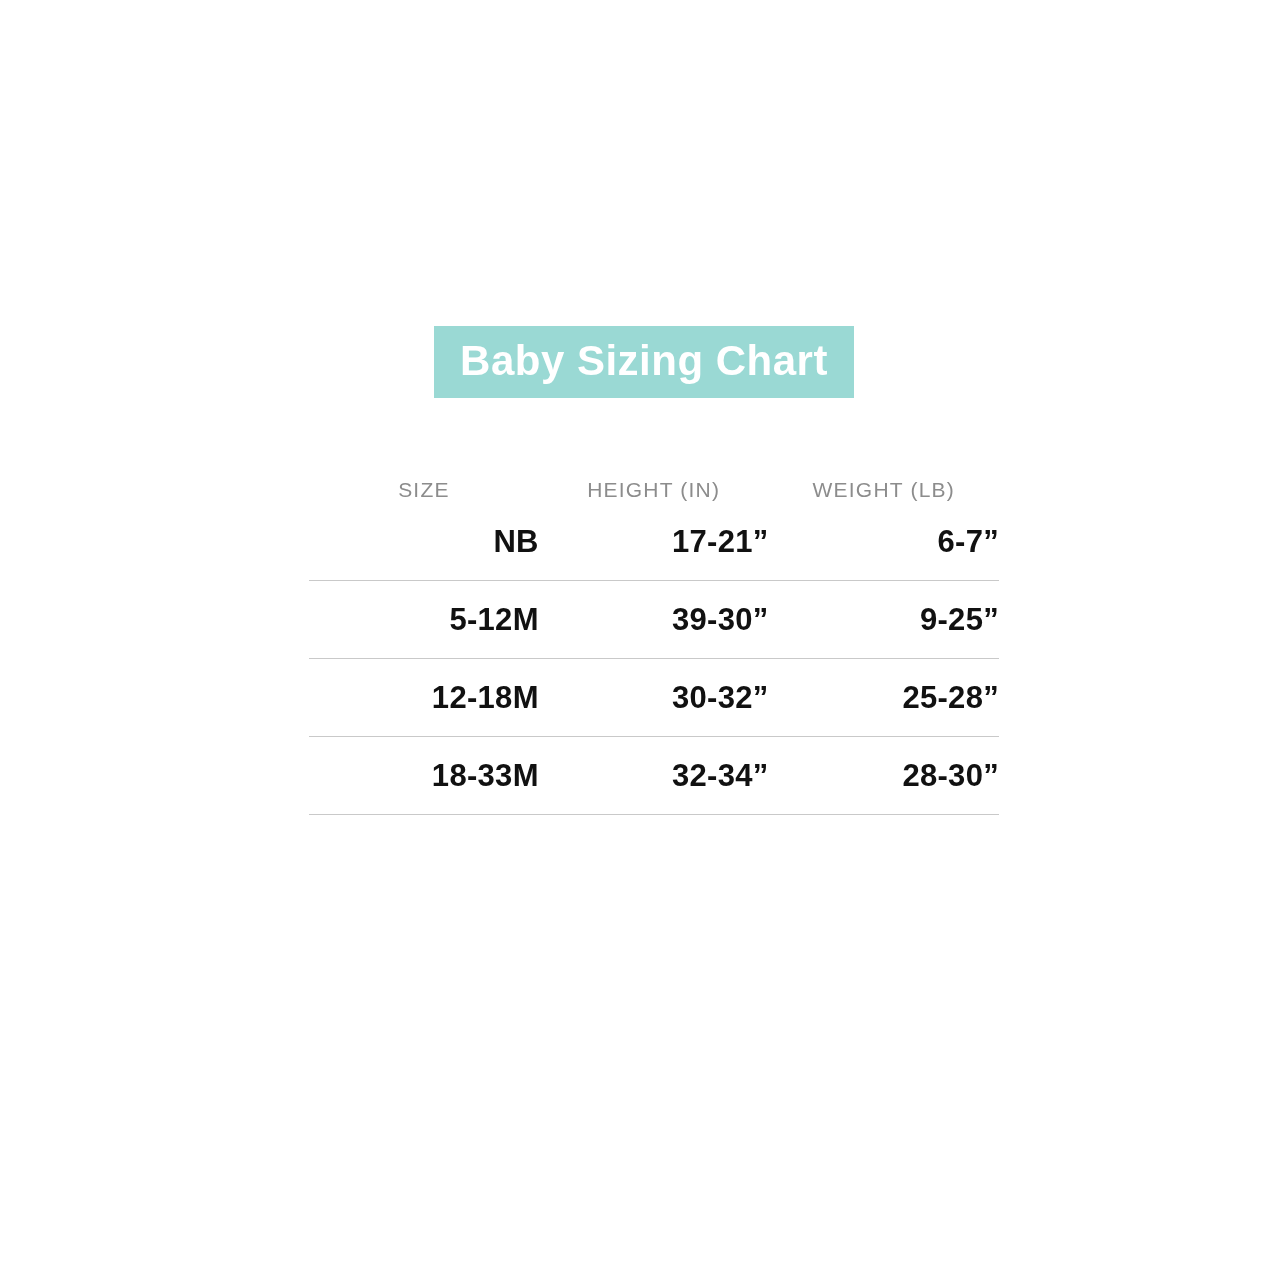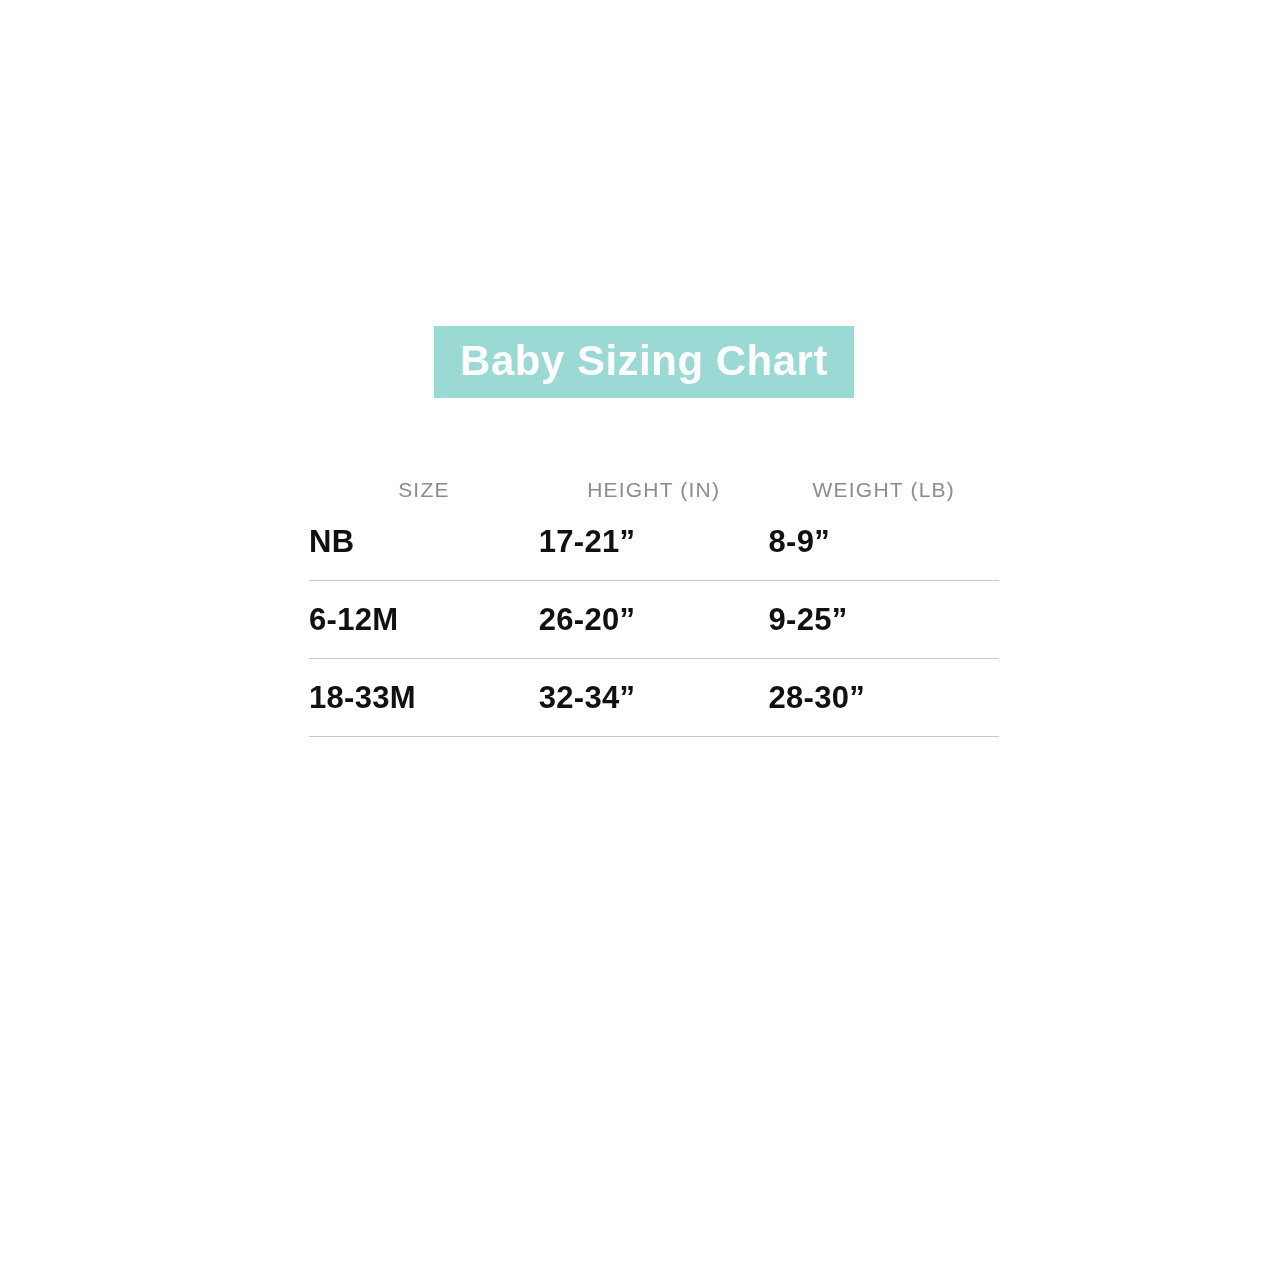--- a/index.html
+++ b/index.html
@@ -53,21 +53,21 @@
     color: #8c8c8c;
     font-weight: normal;
     letter-spacing: 1.2px;
     padding: 0 0 22px 0;
     text-align: center;
   }
   table.sizing td {
     font-size: 31px;
     color: #111111;
     font-weight: bold;
-    text-align: left;
+    text-align: right;
     padding: 21px 0 20px 0;
     border-bottom: 1px solid #c9c9c9;
     letter-spacing: 0.3px;
   }
   table.sizing tr:first-child td {
     padding-top: 0;
   }
   .col-size { width: 33.3%; margin-top: 32px; }
   .col-height { width: 33.3%; }
   .col-weight { width: 33.4%; }
@@ -87,26 +87,31 @@
         <tr>
           <th class="col-size">SIZE</th>
           <th class="col-height">HEIGHT (IN)</th>
           <th class="col-weight">WEIGHT (LB)</th>
         </tr>
       </thead>
       <tbody>
         <tr>
           <td>NB</td>
           <td>17-21”</td>
-          <td>8-9”</td>
+          <td>6-7”</td>
         </tr>
         <tr>
-          <td>6-12M</td>
-          <td>26-20”</td>
+          <td>5-12M</td>
+          <td>39-30”</td>
           <td>9-25”</td>
+        </tr>
+        <tr>
+          <td>12-18M</td>
+          <td>30-32”</td>
+          <td>25-28”</td>
         </tr>
         <tr>
           <td>18-33M</td>
           <td>32-34”</td>
           <td>28-30”</td>
         </tr>
       </tbody>
     </table>
   </div>
 

